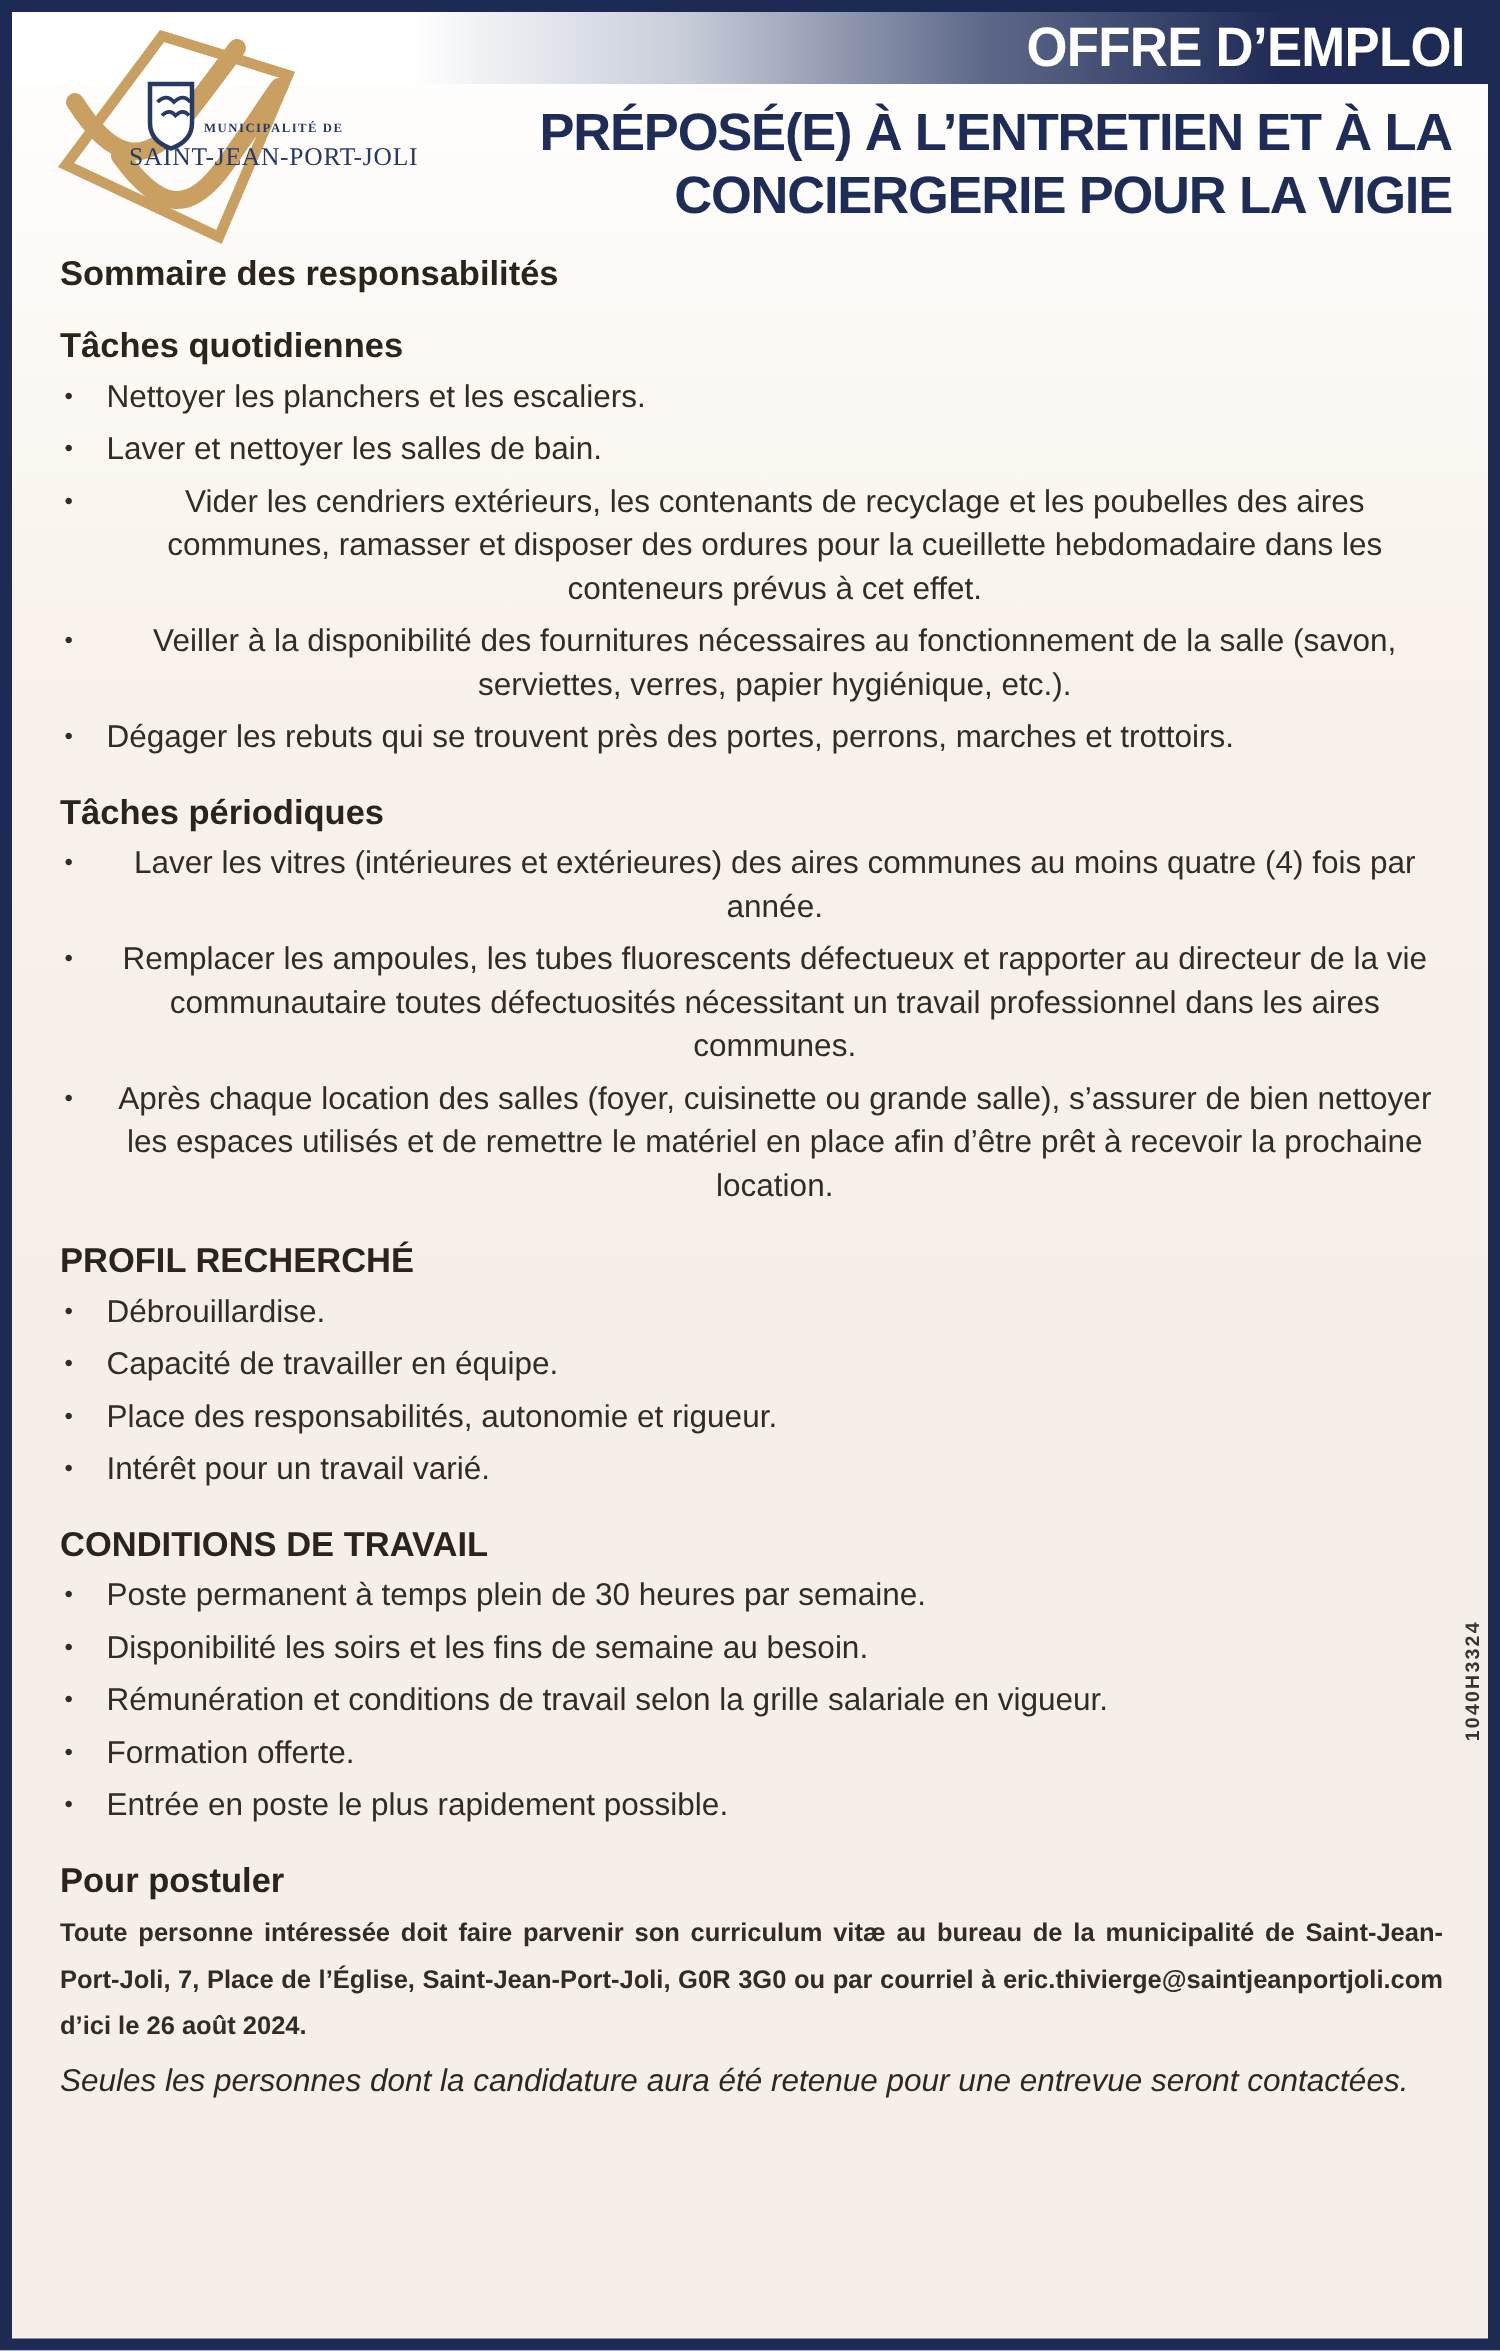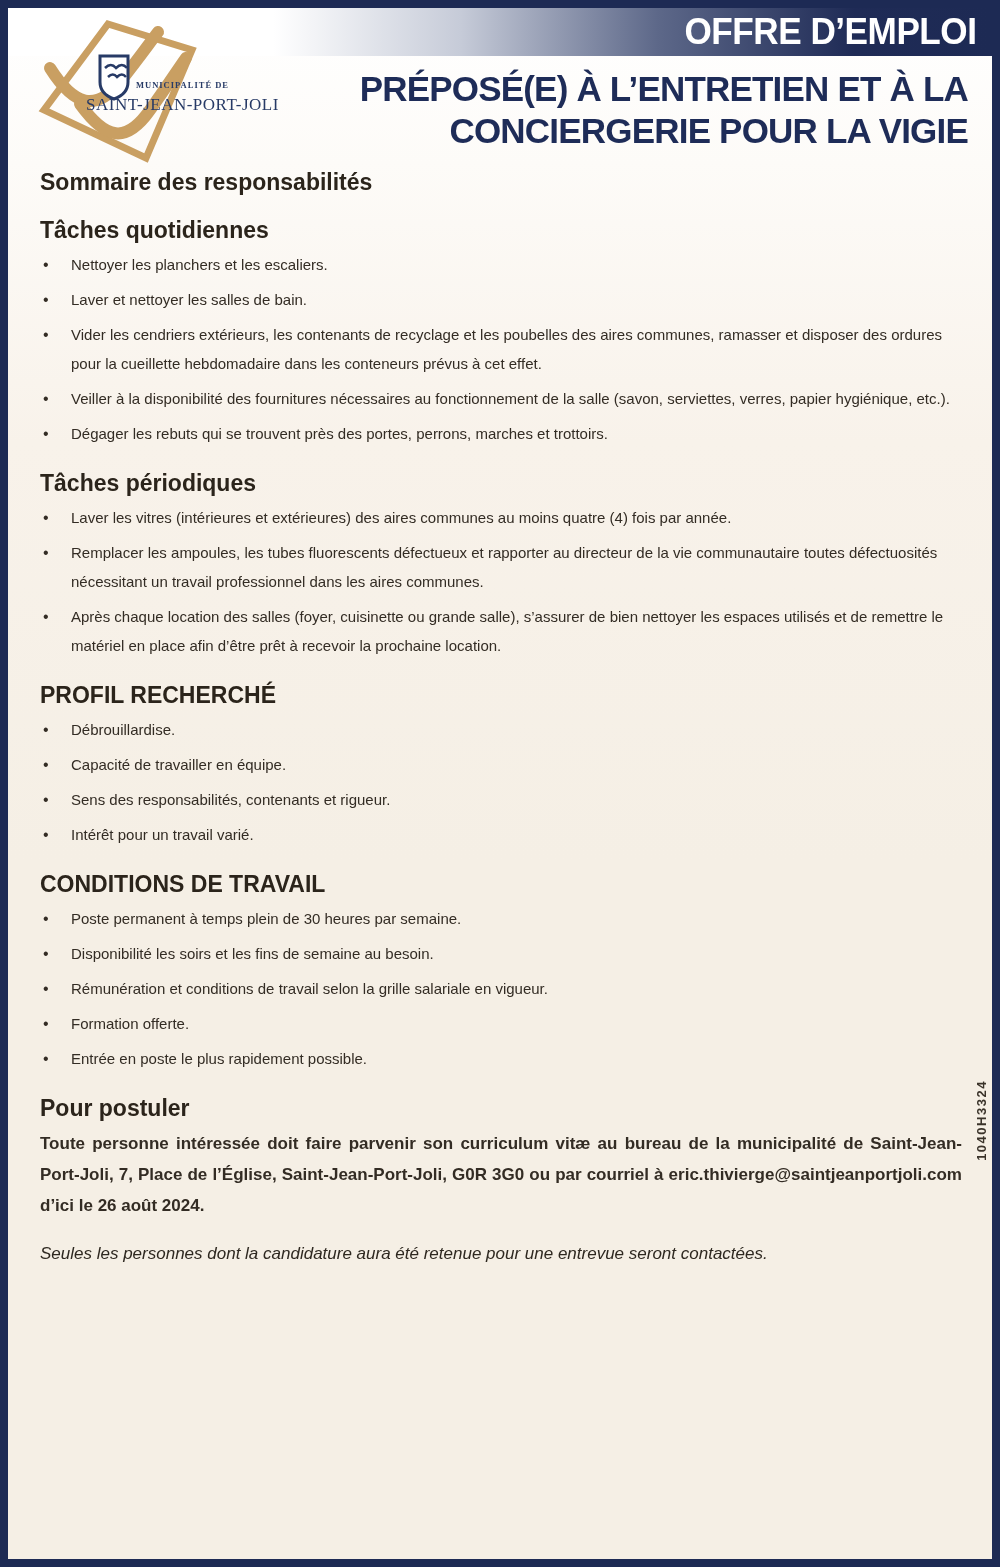--- a/index.html
+++ b/index.html
@@ -68,33 +68,33 @@
   }
   .li { display: flex; margin: 0 0 6px 0; }
   .dot {
     flex: 0 0 28px;
     font-size: 16px;
     line-height: 29px;
     padding-left: 3px;
     color: #332c24;
   }
   .dot::before { content: "•"; }
-  .li-text { font-size: 15px; line-height: 29px; }
+  .li-text { font-size: 21px; line-height: 29px; text-align: center; }
   .apply-par {
     font-size: 17px;
     font-weight: bold;
     line-height: 31px;
     text-align: justify;
     margin: 0;
   }
   .footnote {
-    font-size: 17px;
+    font-size: 21px;
     font-style: italic;
     line-height: 28px;
-    margin-top: 19px;
+    margin-top: 8px;
     color: #2e2820;
   }
   .side-code-wrap {
     position: absolute;
     top: 1052px;
     right: 0px;
     width: 22px;
     height: 120px;
     display: flex;
     align-items: center;
@@ -186,21 +186,21 @@
     <div class="li">
         <span class="dot"></span>
         <span class="li-text">Débrouillardise.</span>
       </div>
     <div class="li">
         <span class="dot"></span>
         <span class="li-text">Capacité de travailler en équipe.</span>
       </div>
     <div class="li">
         <span class="dot"></span>
-        <span class="li-text">Sens des responsabilités, contenants et rigueur.</span>
+        <span class="li-text">Place des responsabilités, autonomie et rigueur.</span>
       </div>
     <div class="li">
         <span class="dot"></span>
         <span class="li-text">Intérêt pour un travail varié.</span>
       </div>
 
     <div class="sec-heading">CONDITIONS DE TRAVAIL</div>
     <div class="li">
         <span class="dot"></span>
         <span class="li-text">Poste permanent à temps plein de 30 heures par semaine.</span>

